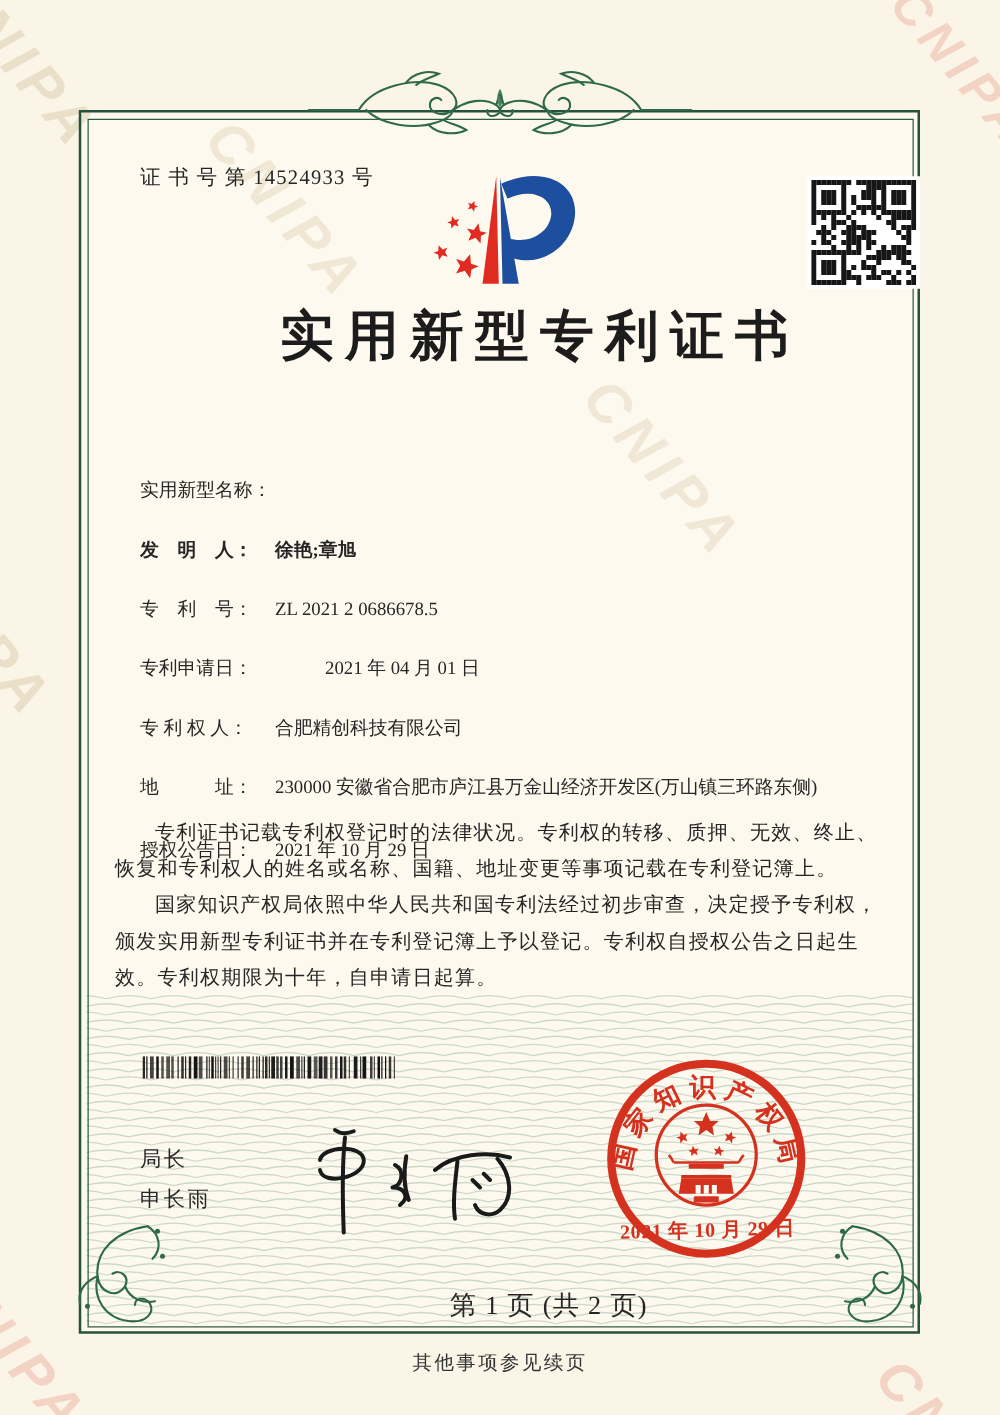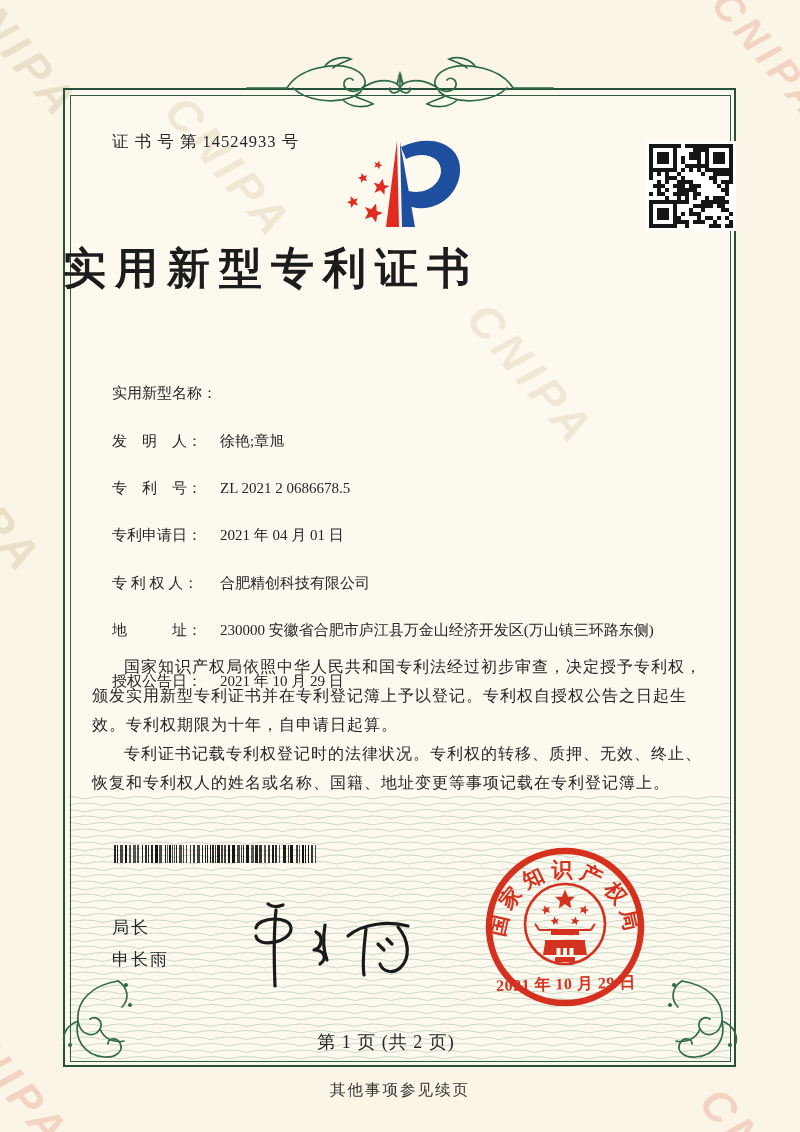--- a/index.html
+++ b/index.html
@@ -21,22 +21,22 @@
   .waves svg path{fill:none;stroke:#ccd9c8;stroke-width:1;}
   
   .orn path{fill:none;stroke:#2e6a47;stroke-width:1.7;stroke-linecap:round;}
   .orn .fillleaf{fill:#4d8063;stroke:none;}
   .corner-right{transform:scaleX(-1);}
   
   .cert-no{left:112px;top:131px;font-size:16.5px;letter-spacing:1px;}
   .logo{left:326px;top:120px;}
   .qr{left:646px;top:141px;width:84px;height:84px;background:#fff;padding:3px;}
   .qr svg rect{fill:#161616;}
-  .title{left:63px;top:240px;width:674px;font-size:43px;
-         font-weight:bold;letter-spacing:9px;color:#1c1c1c;}
+  .title{left:63px;top:240px;width:674px;text-align:center;font-size:43px;
+         font-weight:bold;letter-spacing:9px;color:#1c1c1c;padding-left:32px;}
   
   .row{position:absolute;left:112px;display:flex;font-size:15px;line-height:24px;margin-top:43px;}
   .row .lbl{display:inline-block;width:108px;white-space:pre;flex:none;}
   .row .val{white-space:pre-wrap;}
   .row .val.addr{width:488px;}
   .pair2{position:absolute;left:348px;top:0;display:flex;white-space:pre;}
   
   .paras{left:92px;top:652px;width:618px;font-size:16px;line-height:29px;letter-spacing:1px;}
   .paras p{margin:0;text-indent:2em;}
   
@@ -47,21 +47,21 @@
   .signer-name{left:112px;top:948px;font-size:17px;letter-spacing:2px;font-family:Liberation Mono, monospace;}
   .sig{left:228px;top:898px;}
   .sig path{fill:none;stroke:#1a1a1a;stroke-width:3.2;stroke-linecap:round;stroke-linejoin:round;}
   
   .seal{left:478px;top:840px;}
   .seal .red{fill:#d5311f;}
   .seal .ring{fill:none;stroke:#d5311f;}
   .seal-date{left:496px;top:974px;width:160px;font-size:16px;font-weight:600;color:#d5311f;
              letter-spacing:.5px;transform:rotate(-1.5deg);}
   
-  .page-no{left:49px;top:1030px;width:674px;text-align:center;font-size:18px;letter-spacing:1px;}
+  .page-no{left:66px;top:1030px;width:674px;text-align:center;font-size:21px;letter-spacing:1px;padding-left:36px;}
   .note{left:63px;top:1080px;width:674px;text-align:center;font-size:15.5px;letter-spacing:2px;color:#333;}
 </style>
 </head>
 <body>
 
 <div class="abs frame-bg"></div>
 
 <div class="wm tan" style="left:-18px;top:-35px;font-size:46px;">CNIPA</div>
 <div class="wm tan" style="left:195px;top:85px;font-size:46px;opacity:.8;">CNIPA</div>
 <div class="wm tan" style="left:497px;top:292px;font-size:46px;opacity:.75;">CNIPA</div>
@@ -420,48 +420,48 @@
       <rect x="76" y="80" width="4" height="4"></rect>
       <rect x="80" y="80" width="4" height="4"></rect>
     </svg>
 </div>
 
 <div class="abs title">实用新型专利证书</div>
 
 <div class="row" style="top:338px;">
   <span class="lbl">实用新型名称：</span>
 </div>
-<div class="row" style="top:386px;">
+<div class="row" style="top:386px;font-weight:bold;">
   <span class="lbl">发　明　人：</span>
   <span class="val">徐艳;章旭</span>
 </div>
 <div class="row" style="top:433px;">
   <span class="lbl">专　利　号：</span>
   <span class="val">ZL 2021 2 0686678.5</span>
 </div>
-<div class="row" style="top:480px;">
+<div class="row" style="top:480px;gap:40px;">
   <span class="lbl">专利申请日：</span>
   <span class="val">2021 年 04 月 01 日</span>
 </div>
 <div class="row" style="top:528px;">
   <span class="lbl">专 利 权 人：</span>
   <span class="val">合肥精创科技有限公司</span>
 </div>
 <div class="row" style="top:575px;">
   <span class="lbl">地　　　址：</span>
   <span class="val addr">230000 安徽省合肥市庐江县万金山经济开发区(万山镇三环路东侧)</span>
 </div>
 <div class="row" style="top:626px;width:620px;">
   <span class="lbl">授权公告日：</span>
   <span class="val">2021 年 10 月 29 日</span>
 </div>
 
 <div class="abs paras">
+  <p>专利证书记载专利权登记时的法律状况。专利权的转移、质押、无效、终止、恢复和专利权人的姓名或名称、国籍、地址变更等事项记载在专利登记簿上。</p>
   <p>国家知识产权局依照中华人民共和国专利法经过初步审查，决定授予专利权，颁发实用新型专利证书并在专利登记簿上予以登记。专利权自授权公告之日起生效。专利权期限为十年，自申请日起算。</p>
-  <p>专利证书记载专利权登记时的法律状况。专利权的转移、质押、无效、终止、恢复和专利权人的姓名或名称、国籍、地址变更等事项记载在专利登记簿上。</p>
 </div>
 
 <div class="abs barcode">
   <svg width="206" height="18" viewBox="0 0 206 18" xmlns="http://www.w3.org/2000/svg">
       <rect x="0" y="0" width="2" height="18" opacity="0.90"></rect>
       <rect x="3" y="0" width="1" height="18" opacity="0.97"></rect>
       <rect x="6" y="0" width="3" height="18" opacity="0.78"></rect>
       <rect x="11" y="0" width="2" height="18" opacity="0.98"></rect>
       <rect x="15" y="0" width="2" height="18" opacity="0.72"></rect>
       <rect x="19" y="0" width="3" height="18" opacity="0.71"></rect>

